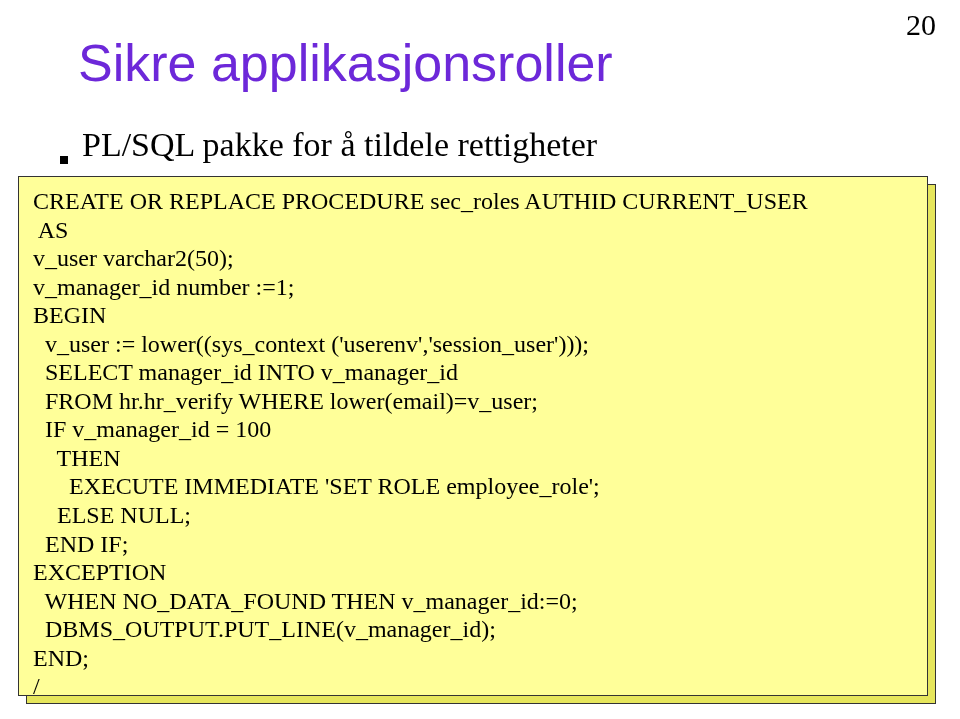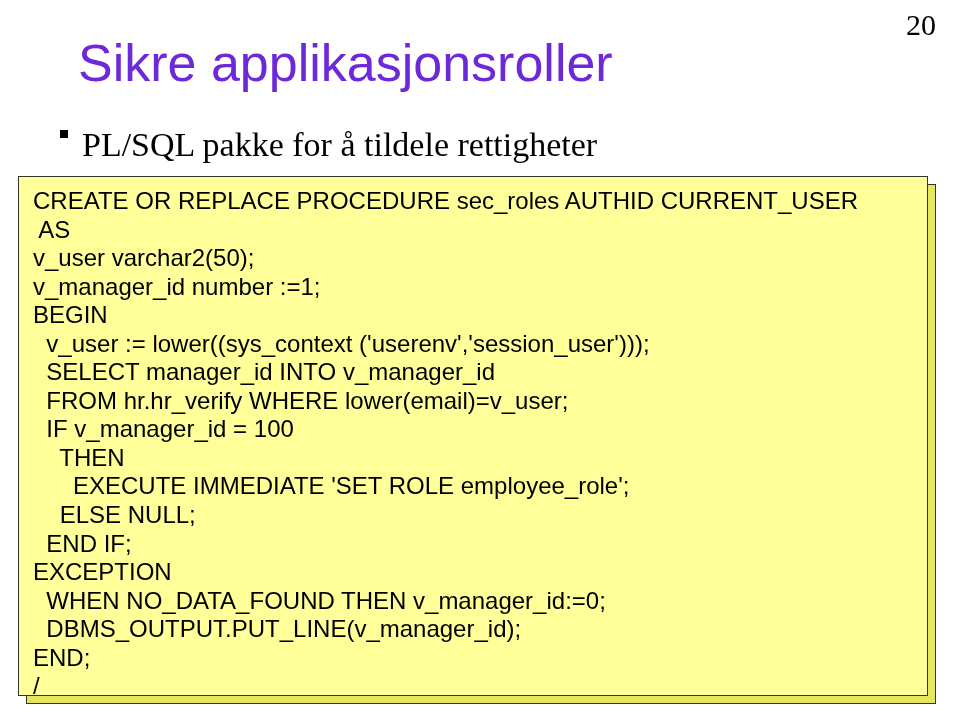--- a/index.html
+++ b/index.html
@@ -31,21 +31,21 @@
     left: 78px;
     font-size: 52px;
     color: #6d28d9;
     font-family: Arial, Helvetica, sans-serif;
   }
   .bullet-row {
     position: absolute;
     top: 126px;
     left: 60px;
     display: flex;
-    align-items: flex-start;
+    align-items: flex-end;
     gap: 14px;
   }
   .bullet-dot {
     width: 8px;
     height: 8px;
     background: #000;
     border-radius: 0;
     flex: 0 0 auto;
     margin-top: 4px;
   }
@@ -76,21 +76,21 @@
     top: 0;
     left: 0;
     width: 910px;
     height: 520px;
     background: #ffff99;
     border: 1px solid #333;
     box-sizing: border-box;
     padding: 10px 14px 10px 14px;
   }
   .code {
-    font-family: Liberation Sans, sans-serif;
+    font-family: Liberation Serif, serif;
     font-size: 24px;
     line-height: 1.19;
     white-space: pre;
     color: #000;
   }
 </style>
 </head>
 <body>
 
 <div class="slide">

